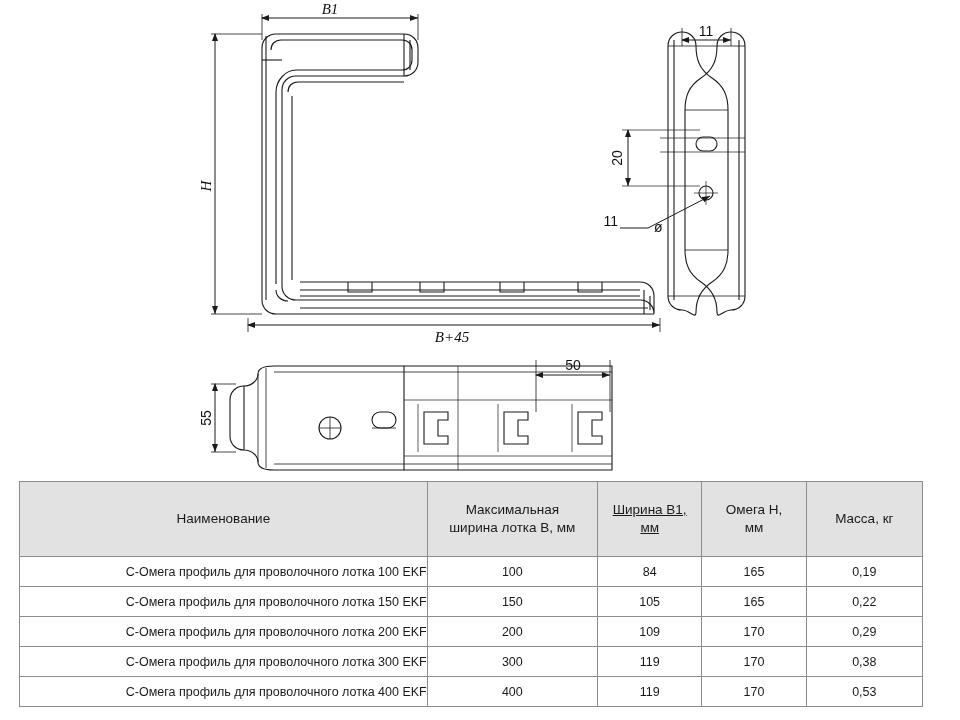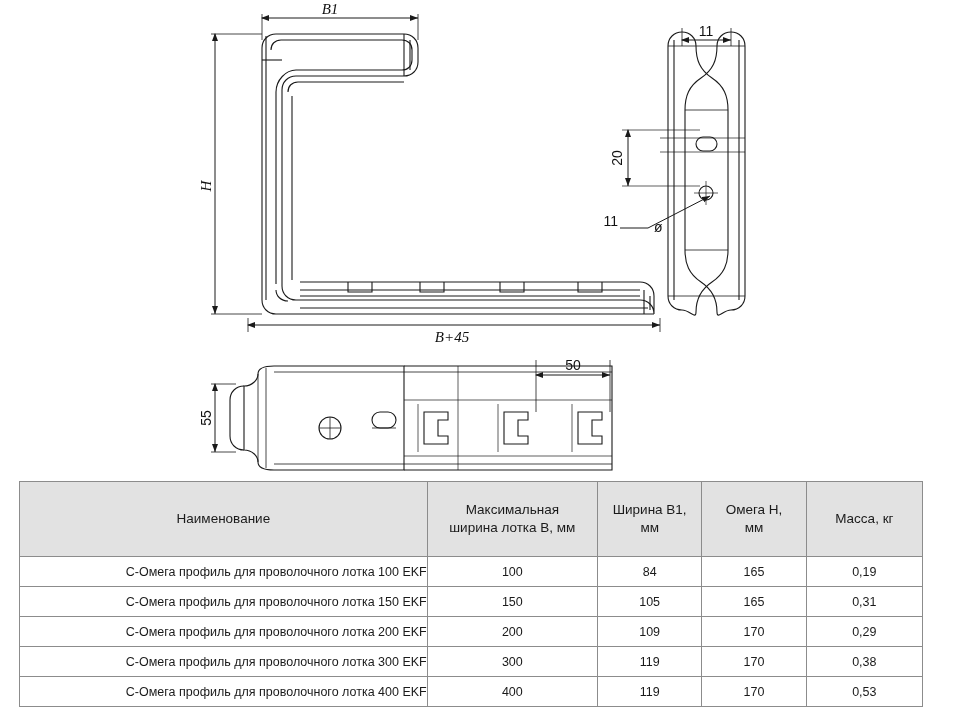--- a/index.html
+++ b/index.html
@@ -58,21 +58,21 @@
     color: #1a1a1a;
     height: 74px;
     line-height: 1.35;
     vertical-align: middle;
     text-align: center;
   }
   .spec-table thead th.name-col {
     width: 410px;
   }
   .spec-table thead th.w-col { width: 170px; }
-  .spec-table thead th.b1-col { width: 104px; }
+  .spec-table thead th.b1-col { width: 104px; text-decoration: underline; }
   .spec-table thead th.h-col { width: 104px; }
   .spec-table thead th.m-col { width: 116px; }
   .spec-table tbody td {
     height: 29px;
     text-align: center;
     vertical-align: middle;
     font-size: 12.5px;
     color: #1a1a1a;
   }
   .spec-table tbody td.name-cell {
@@ -264,21 +264,21 @@
         <td>100</td>
         <td>84</td>
         <td>165</td>
         <td>0,19</td>
       </tr>
       <tr>
         <td class="name-cell">C-Омега профиль для проволочного лотка 150 EKF</td>
         <td>150</td>
         <td>105</td>
         <td>165</td>
-        <td>0,31</td>
+        <td>0,22</td>
       </tr>
       <tr>
         <td class="name-cell">C-Омега профиль для проволочного лотка 200 EKF</td>
         <td>200</td>
         <td>109</td>
         <td>170</td>
         <td>0,29</td>
       </tr>
       <tr>
         <td class="name-cell">C-Омега профиль для проволочного лотка 300 EKF</td>

